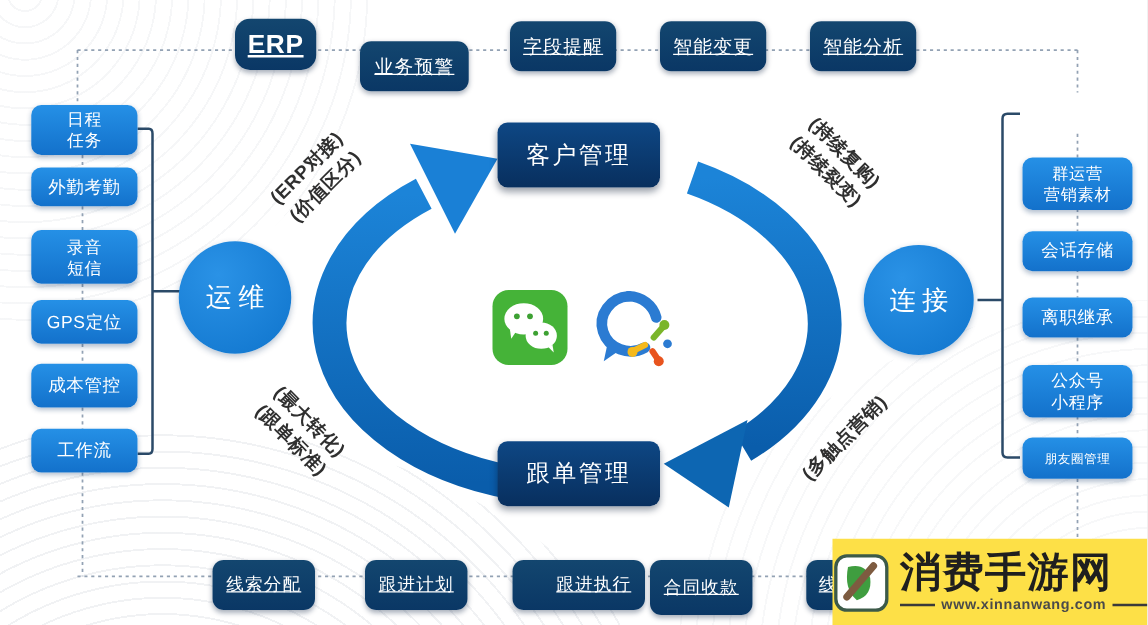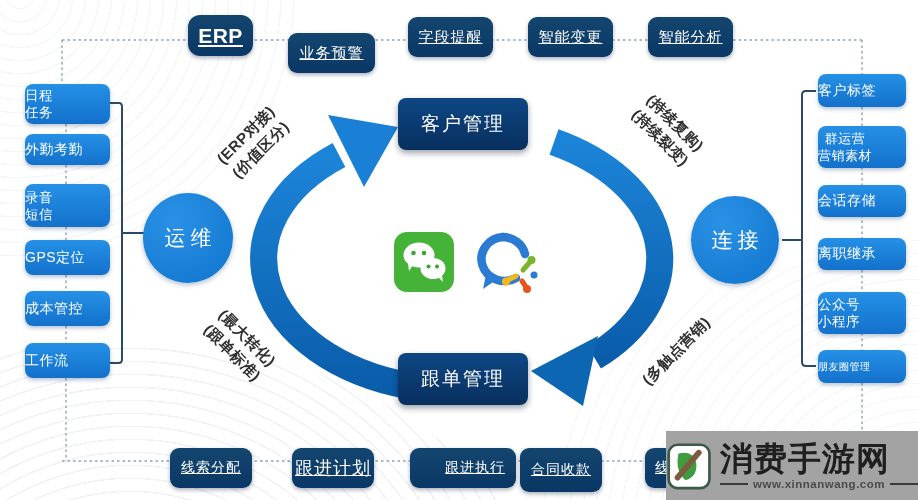--- a/index.html
+++ b/index.html
@@ -13,32 +13,32 @@
   .sw3{left:540px;top:240px;width:760px;height:600px;opacity:.55;}
   svg.overlay{position:absolute;left:0;top:0;z-index:1;}
   
   .nbox{position:absolute;z-index:2;display:flex;align-items:center;justify-content:center;
         background:linear-gradient(180deg,#13466f,#0a3765);border-radius:9px;color:#fff;
         font-size:15px;letter-spacing:1px;box-shadow:0 2px 4px rgba(10,30,60,.35);text-align:left;text-decoration:underline;}
   .erp{font-size:21px;font-weight:bold;border-radius:12px;letter-spacing:0.5px;}
   .cbox{position:absolute;z-index:3;display:flex;align-items:center;justify-content:center;
         background:linear-gradient(180deg,#0e4784,#082f5e);border-radius:8px;color:#fff;
         font-size:19px;letter-spacing:2px;box-shadow:0 3px 6px rgba(5,20,45,.4);}
-  .bbox{position:absolute;z-index:2;display:flex;align-items:center;justify-content:flex-start;
+  .bbox{position:absolute;z-index:2;display:flex;align-items:center;justify-content:center;
         background:linear-gradient(180deg,#2590e6,#1371cb);border-radius:8px;color:#fff;
         font-size:14px;letter-spacing:0.5px;box-shadow:0 2px 4px rgba(10,50,100,.3);text-align:center;}
   .ml{white-space:pre-line;line-height:17px;font-size:13.5px;}
   .circle{position:absolute;z-index:2;border-radius:50%;display:flex;align-items:center;justify-content:center;
           background:radial-gradient(circle at 35% 30%, #2a92e6, #0f74cc);color:#fff;font-size:21px;
           letter-spacing:5px;text-indent:5px;box-shadow:0 2px 5px rgba(10,50,100,.3);}
   .anno{position:absolute;z-index:2;color:#2f2f2f;font-size:15px;font-weight:600;line-height:21px;
         text-align:center;letter-spacing:0.5px;}
   .icon{position:absolute;z-index:3;}
   
-  .wm{position:absolute;z-index:5;left:666px;top:431px;width:252px;height:69px;background:#a3a3a3;
+  .wm{position:absolute;z-index:5;left:666px;top:431px;width:252px;height:69px;background:#fde047;
       display:flex;align-items:center;}
   .wm-text{margin-left:8px;}
   .wm-title{font-family:"Liberation Serif","DejaVu Serif",serif;font-weight:bold;font-size:33px;
             color:#1f1f1f;letter-spacing:1px;line-height:34px;}
   .wm-sub{display:flex;align-items:center;justify-content:center;margin-top:2px;}
   .wm-line{width:28px;height:2px;background:#3a3a3a;}
   .wm-url{font-size:11.5px;font-weight:bold;color:#4a4a4a;margin:0 5px;letter-spacing:0.5px;}
 </style>
 </head>
 <body>
@@ -113,23 +113,20 @@
   <div class="bbox" style="left:25px;top:291px;width:85px;height:35px;">
       <span>成本管控</span>
     </div>
   <div class="bbox" style="left:25px;top:343px;width:85px;height:35px;">
       <span>工作流</span>
     </div>
   <div class="circle" style="left:143px;top:193px;width:90px;height:90px;">
       <span>运维</span>
     </div>
 
-  <div class="bbox" style="left:818px;top:74px;width:88px;height:33px;">
-      <span>客户标签</span>
-    </div>
   <div class="bbox" style="left:818px;top:126px;width:88px;height:42px;">
       <span class="ml" style="font-size:13px;">群运营
 营销素材</span>
     </div>
   <div class="bbox" style="left:818px;top:185px;width:88px;height:32px;">
       <span>会话存储</span>
     </div>
   <div class="bbox" style="left:818px;top:238px;width:88px;height:32px;">
       <span>离职继承</span>
     </div>
@@ -194,21 +191,21 @@
     <div>(最大转化)</div>
     <div>(跟单标准)</div>
   </div>
   <div class="anno" style="left:601px;top:340px;width:150px;transform:rotate(-45deg);">
     <div>(多触点营销)</div>
   </div>
 
   <div class="nbox" style="left:170px;top:448px;width:82px;height:40px;font-size:14px;">
       <span>线索分配</span>
     </div>
-  <div class="nbox" style="left:292px;top:448px;width:82px;height:40px;font-size:18px;">
+  <div class="nbox" style="left:292px;top:448px;width:82px;height:40px;font-size:14px;">
       <span>跟进计划</span>
     </div>
   <div class="nbox" style="left:410px;top:448px;width:82px;height:40px;font-size:14px;padding-left:24px;">
       <span>跟进执行</span>
     </div>
   <div class="nbox" style="left:520px;top:448px;width:82px;height:44px;font-size:14px;">
       <span>合同收款</span>
     </div>
   <div class="nbox" style="left:645px;top:448px;width:82px;height:40px;font-size:14px;justify-content:flex-start;padding-left:10px;">
       <span>线</span>

